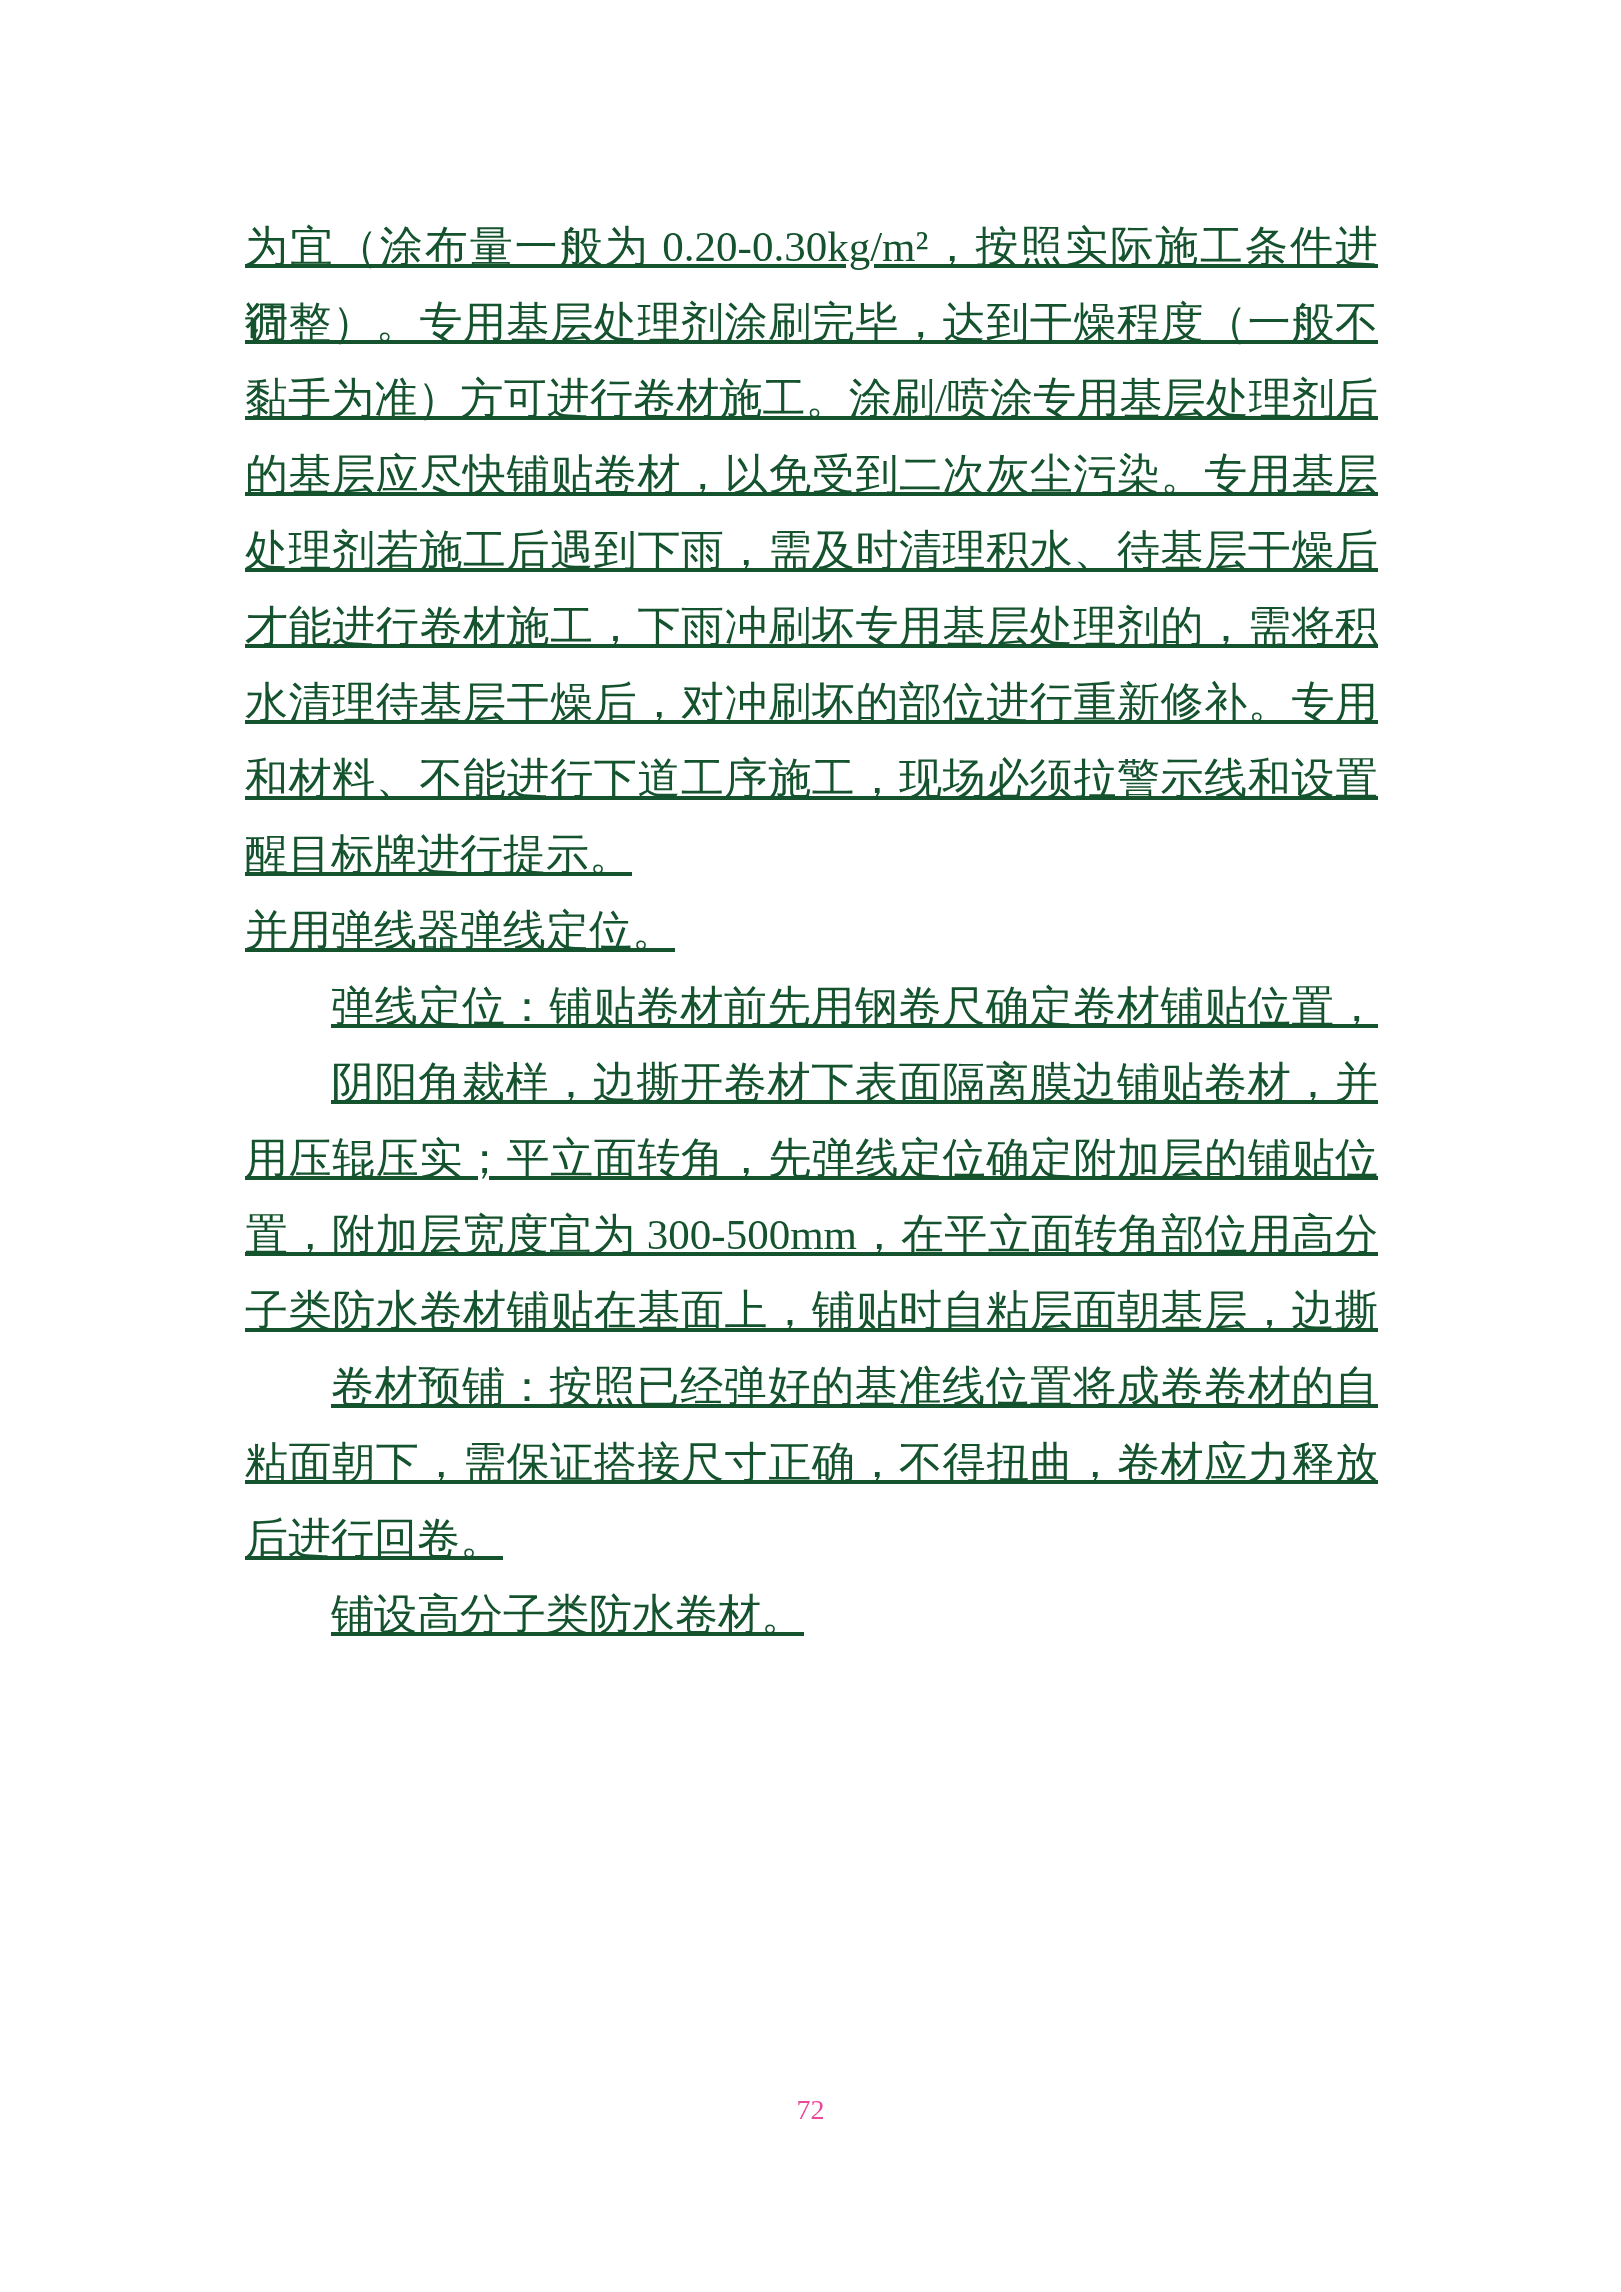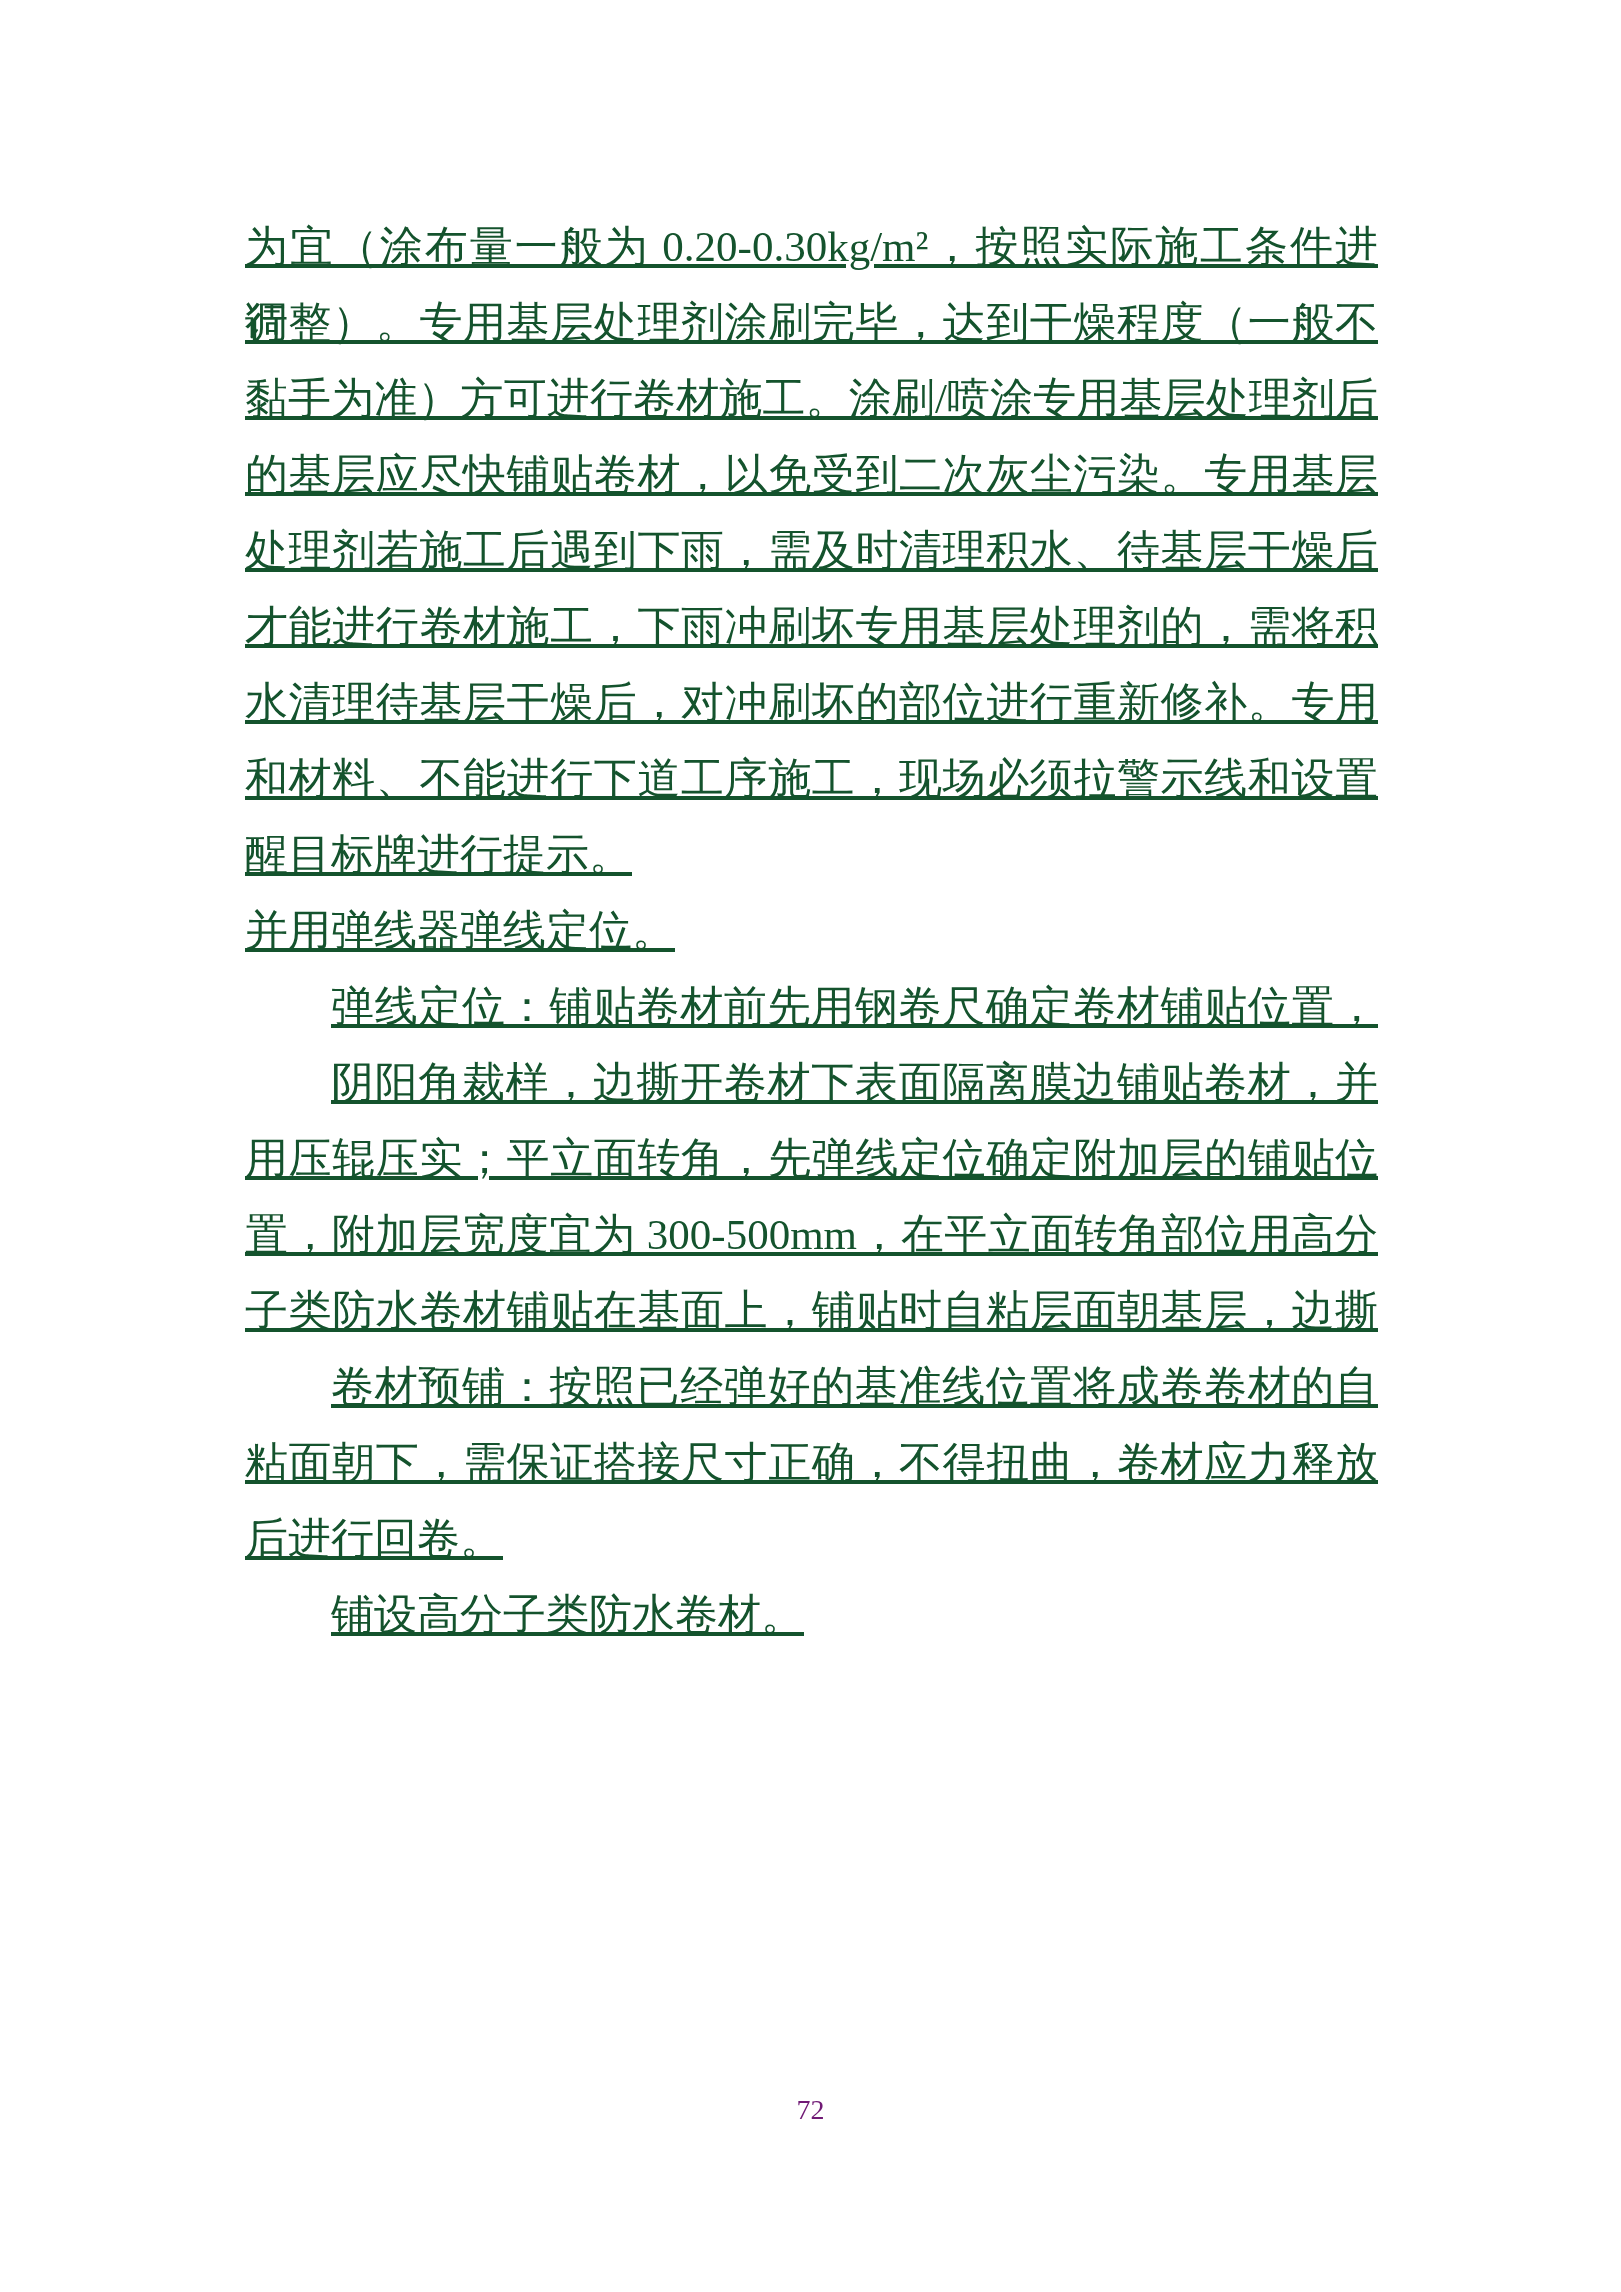--- a/index.html
+++ b/index.html
@@ -47,21 +47,21 @@
     font-size: 43px;
   }
   .page-number {
     position: absolute;
     top: 2090px;
     left: 0;
     width: 1621px;
     text-align: center;
     font-size: 28px;
     line-height: 39px;
-    color: #701a75;
+    color: #ec4899;
   }
 </style>
 </head>
 <body>
 
 <div class="page">
   <div class="text-block">
     <div class="line justify">为宜（涂布量一般为 0.20-0.30kg/m²，按照实际施工条件进行</div>
     <div class="line justify">调整）。专用基层处理剂涂刷完毕，达到干燥程度（一般不</div>
     <div class="line justify">黏手为准）方可进行卷材施工。涂刷/喷涂专用基层处理剂后</div>

